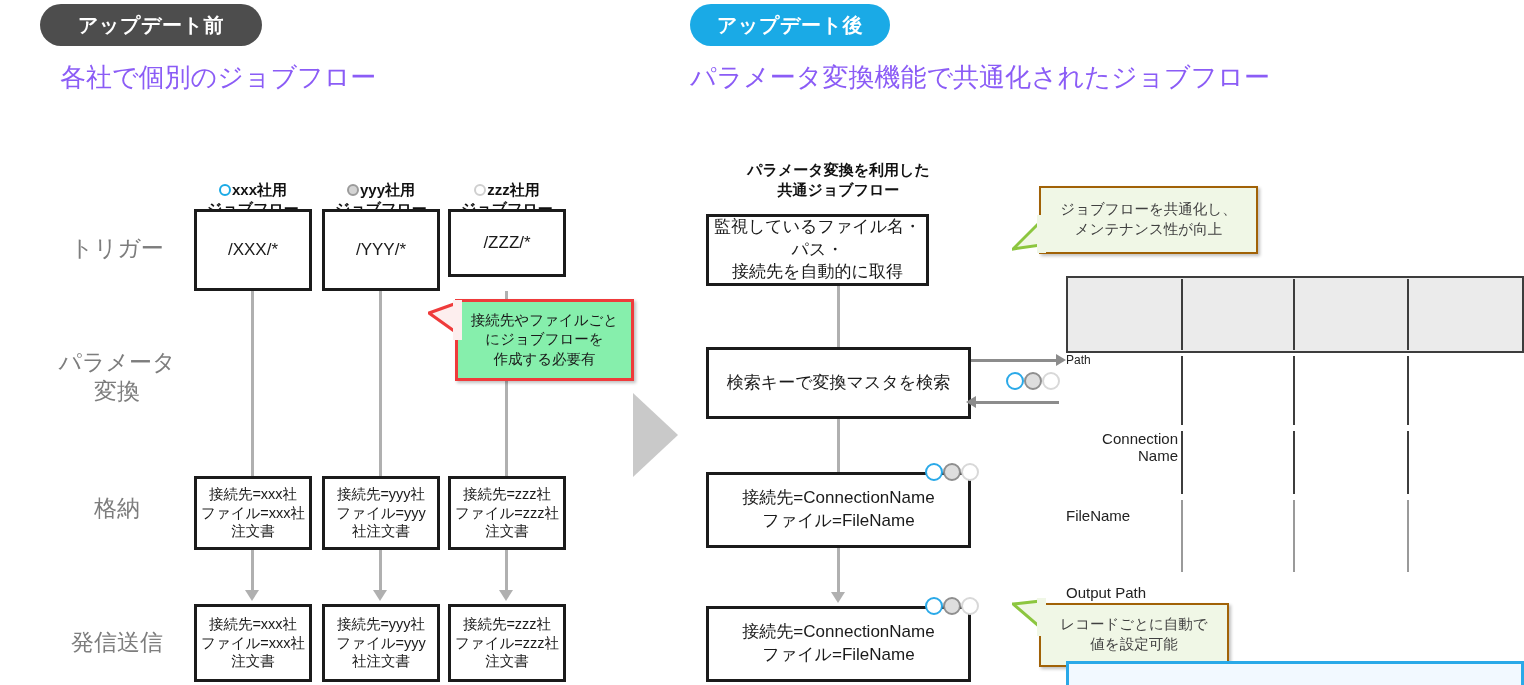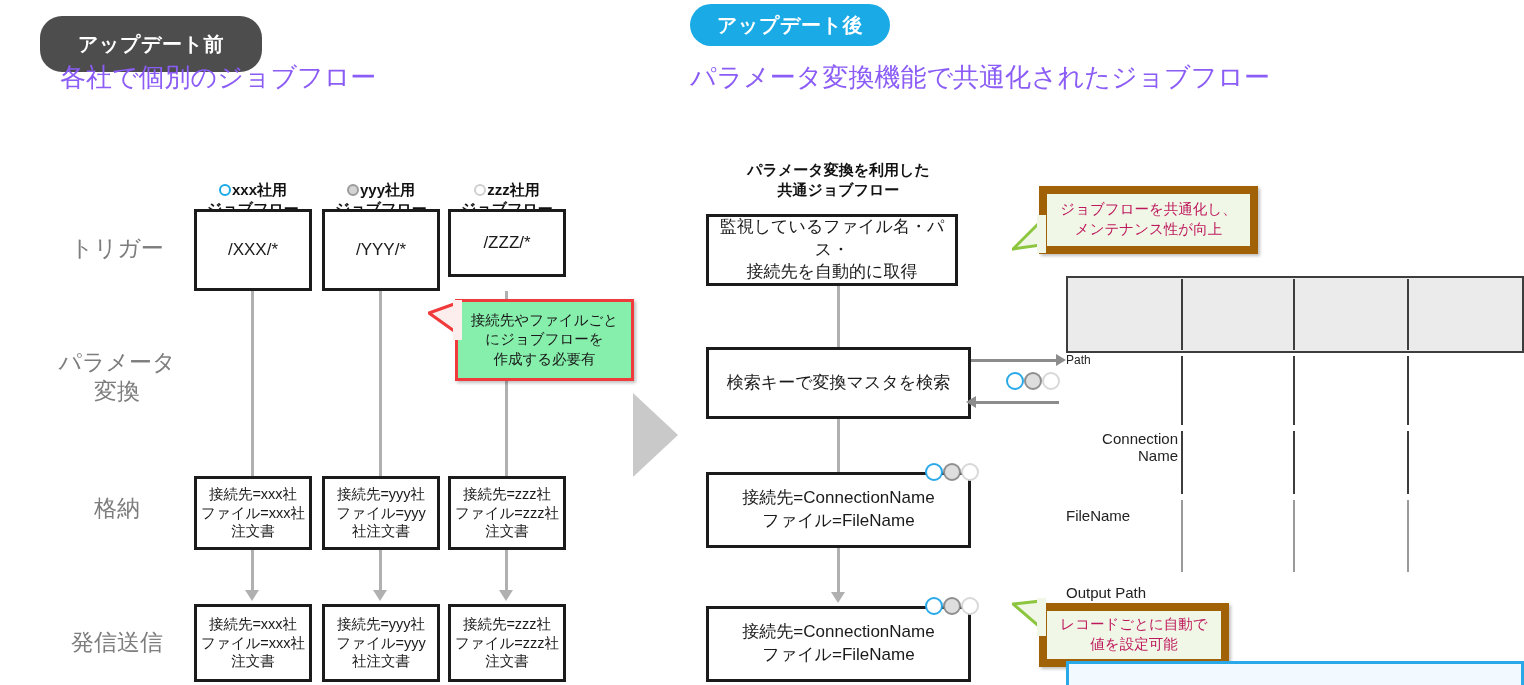--- a/index.html
+++ b/index.html
@@ -117,22 +117,22 @@
     position:absolute;
   }
   .callout-red {
     background:#86efac;
     border:3px solid #ef3b3b;
     color:#1a1a1a;
     box-shadow:2px 2px 3px rgba(0,0,0,.25);
   }
   .callout-green {
     background:#f0f7e6;
-    border:8px solid #a16207;
-    color:#be185d;
+    border:2px solid #a16207;
+    color:#404040;
     box-shadow:2px 2px 3px rgba(0,0,0,.25);
   }
 
   
   .markers { display:flex; align-items:center; }
   .mk { width:18px;height:18px;border-radius:50%; }
   .mk-blue { border:2.5px solid #2aa9e8; background:#fff; }
   .mk-gray { border:2.5px solid #8f8f8f; background:#dedede; }
   .mk-light{ border:2.5px solid #d8d8d8; background:#fff; }
   .hdr-cell { background:#ebebeb; border:2px solid #3d3d3d; border-width:2px 1.5px; }
@@ -140,21 +140,21 @@
   .bdr-dark { border:2px solid #3d3d3d; }
   .bdr-blue { border:3px solid #2aa9e8; }
   .vsep { position:absolute; background:#3d3d3d; width:2px; }
   .vsep-lite { background:#9a9a9a; }
 </style>
 </head>
 <body>
 
 <div class="stage">
 
-  <div class="abs badge badge-before" style="left:40px;top:16px;width:222px;height:56px;">アップデート前</div>
+  <div class="abs badge badge-before" style="left:40px;top:4px;width:222px;height:42px;">アップデート前</div>
 
   <div class="abs section-title" style="left:60px;top:60px;">各社で個別のジョブフロー</div>
 
   <div class="abs row-label" style="left:42px;top:348px;width:150px;">パラメータ
 変換</div>
   <div class="abs row-label" style="left:42px;top:234px;width:150px;">トリガー</div>
   <div class="abs row-label" style="left:42px;top:494px;width:150px;">格納</div>
   <div class="abs row-label" style="left:42px;top:628px;width:150px;">発信送信</div>
 
   <div class="abs col-head" style="left:194px;top:160px;width:118px;">
@@ -212,21 +212,21 @@
 
   <div class="abs big-tri" style="left:633px;top:393px;"></div>
 
   <div class="abs badge badge-after" style="left:690px;top:4px;width:200px;height:42px;">アップデート後</div>
 
   <div class="abs section-title" style="left:690px;top:60px;">パラメータ変換機能で共通化されたジョブフロー</div>
 
   <div class="abs col-head" style="left:706px;top:160px;width:265px;">パラメータ変換を利用した
 共通ジョブフロー</div>
 
-  <div class="abs flowbox big" style="left:706px;top:214px;width:252px;height:72px;">監視しているファイル名・パス・
+  <div class="abs flowbox big" style="left:706px;top:214px;width:223px;height:72px;">監視しているファイル名・パス・
 接続先を自動的に取得</div>
   <div class="abs conn" style="left:837px;top:286px;height:86px;"></div>
 
   <div class="abs flowbox big" style="left:706px;top:347px;width:265px;height:72px;">検索キーで変換マスタを検索</div>
   <div class="abs conn" style="left:837px;top:419px;height:53px;"></div>
 
   <div class="abs harrow" style="left:971px;top:359px;width:88px;"></div>
   <div class="abs harrow-head-r" style="left:1056px;top:354px;"></div>
   <div class="abs harrow" style="left:971px;top:401px;width:88px;"></div>
   <div class="abs harrow-head-l" style="left:966px;top:396px;"></div>

